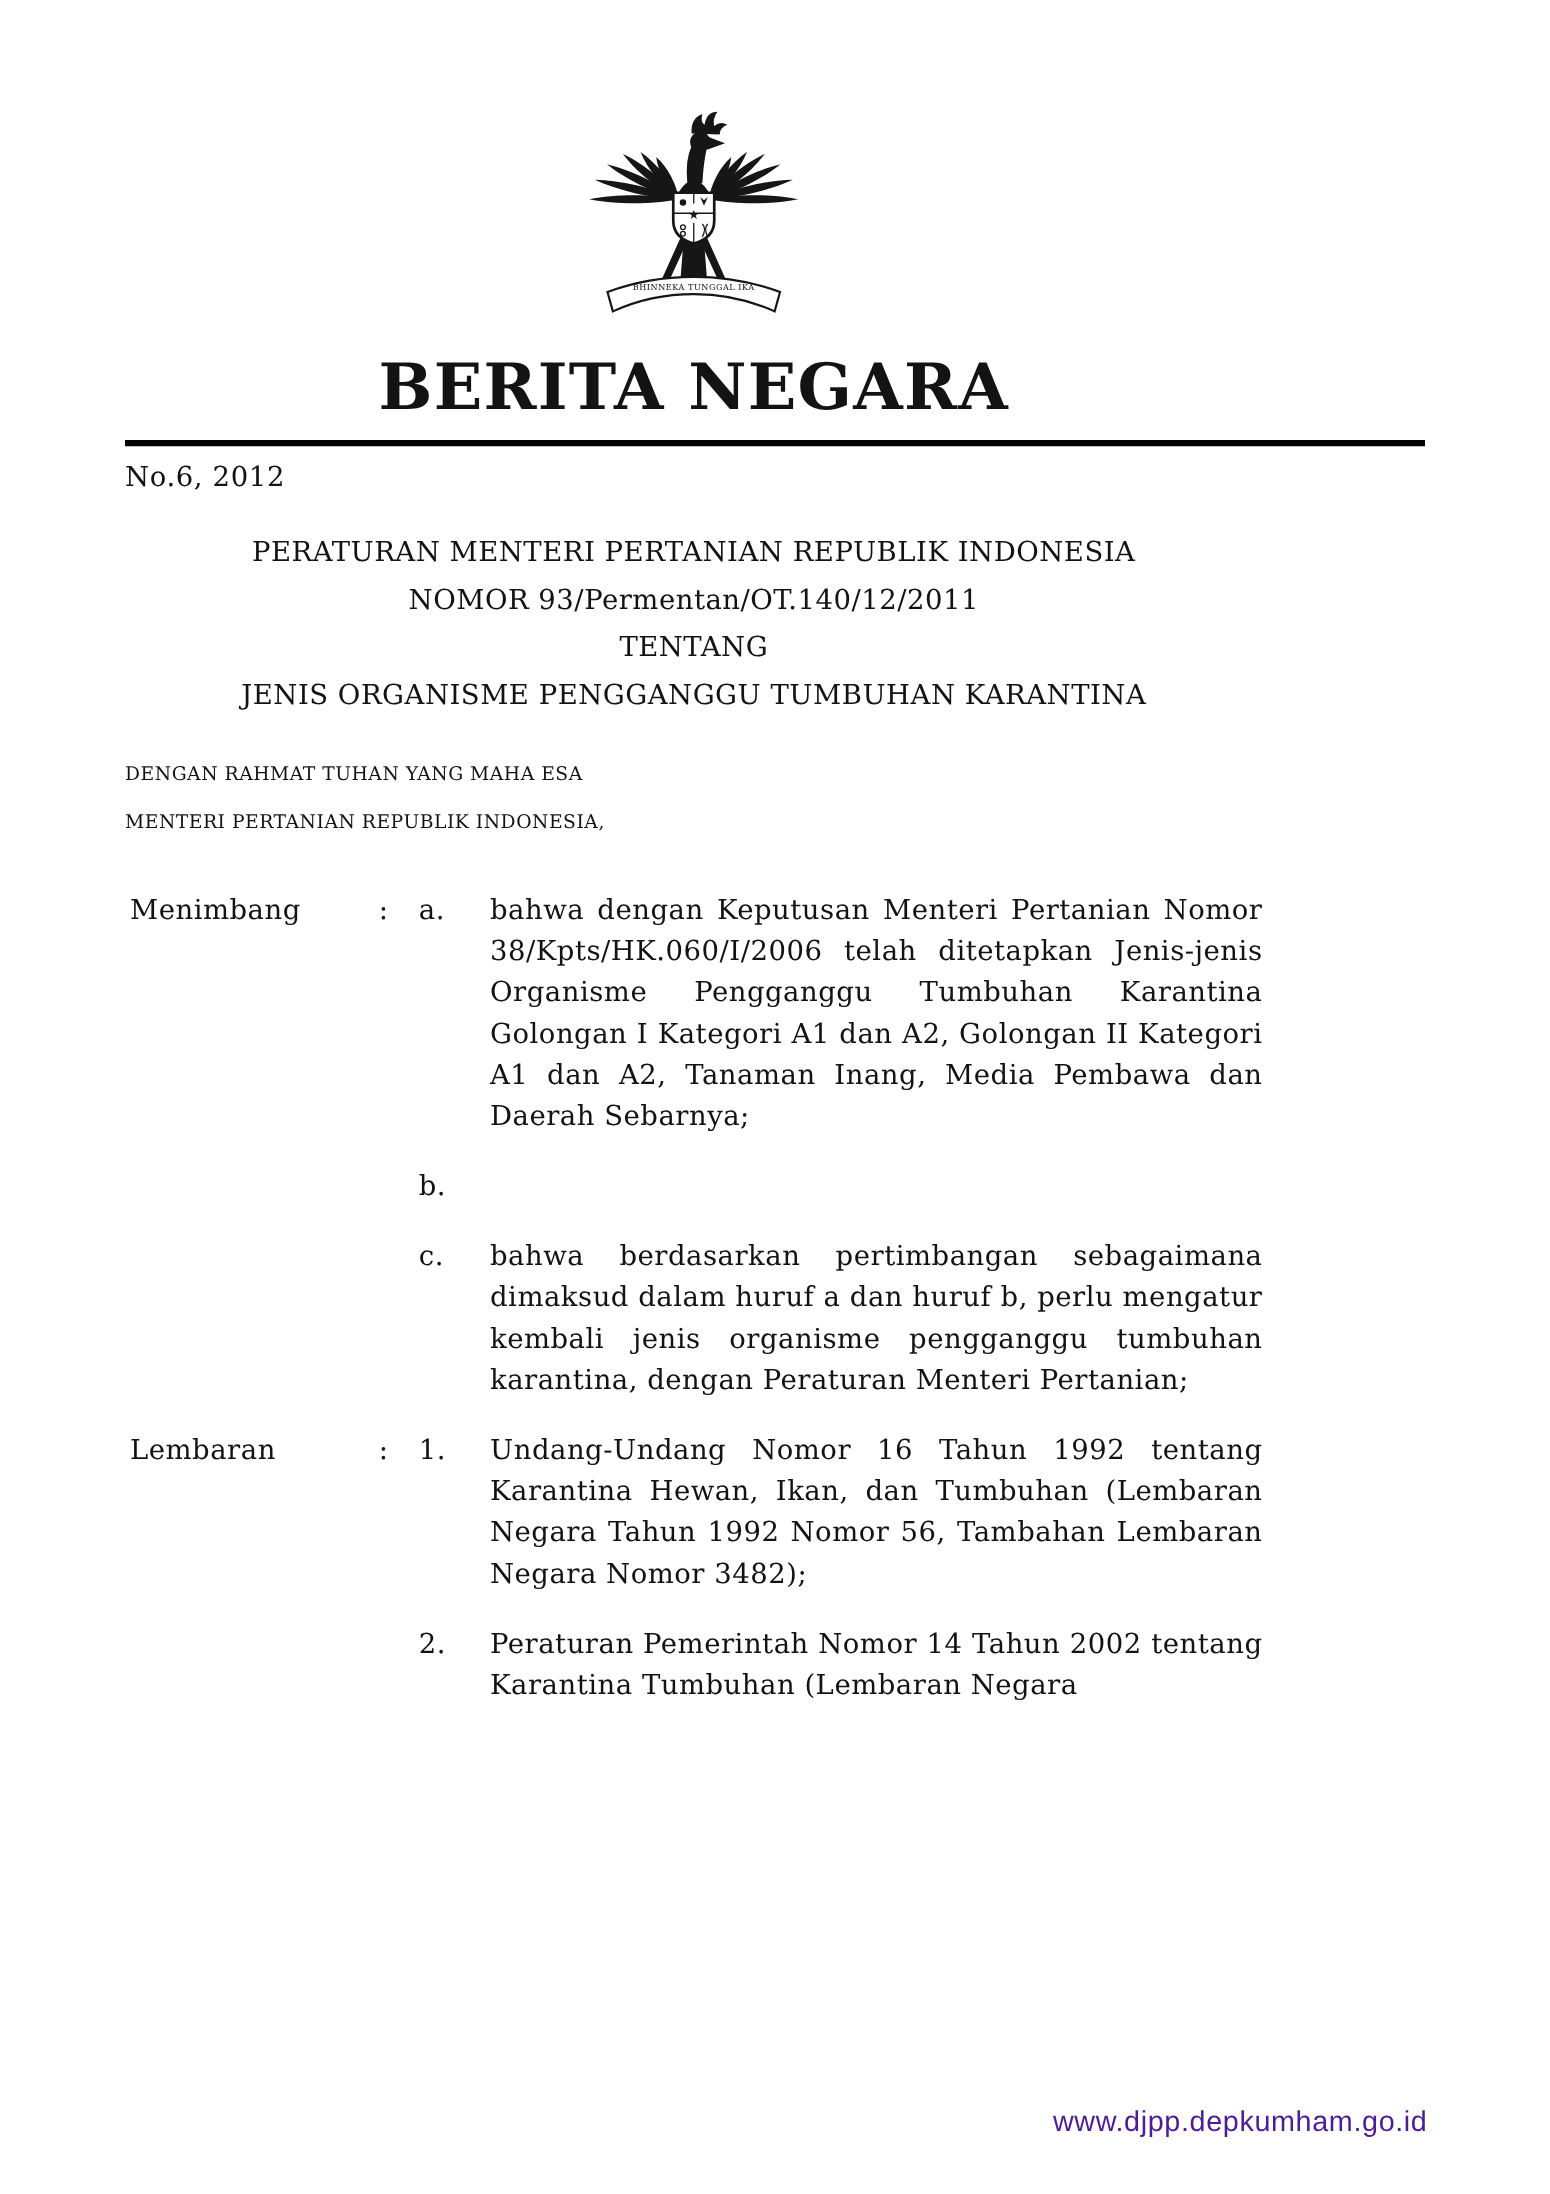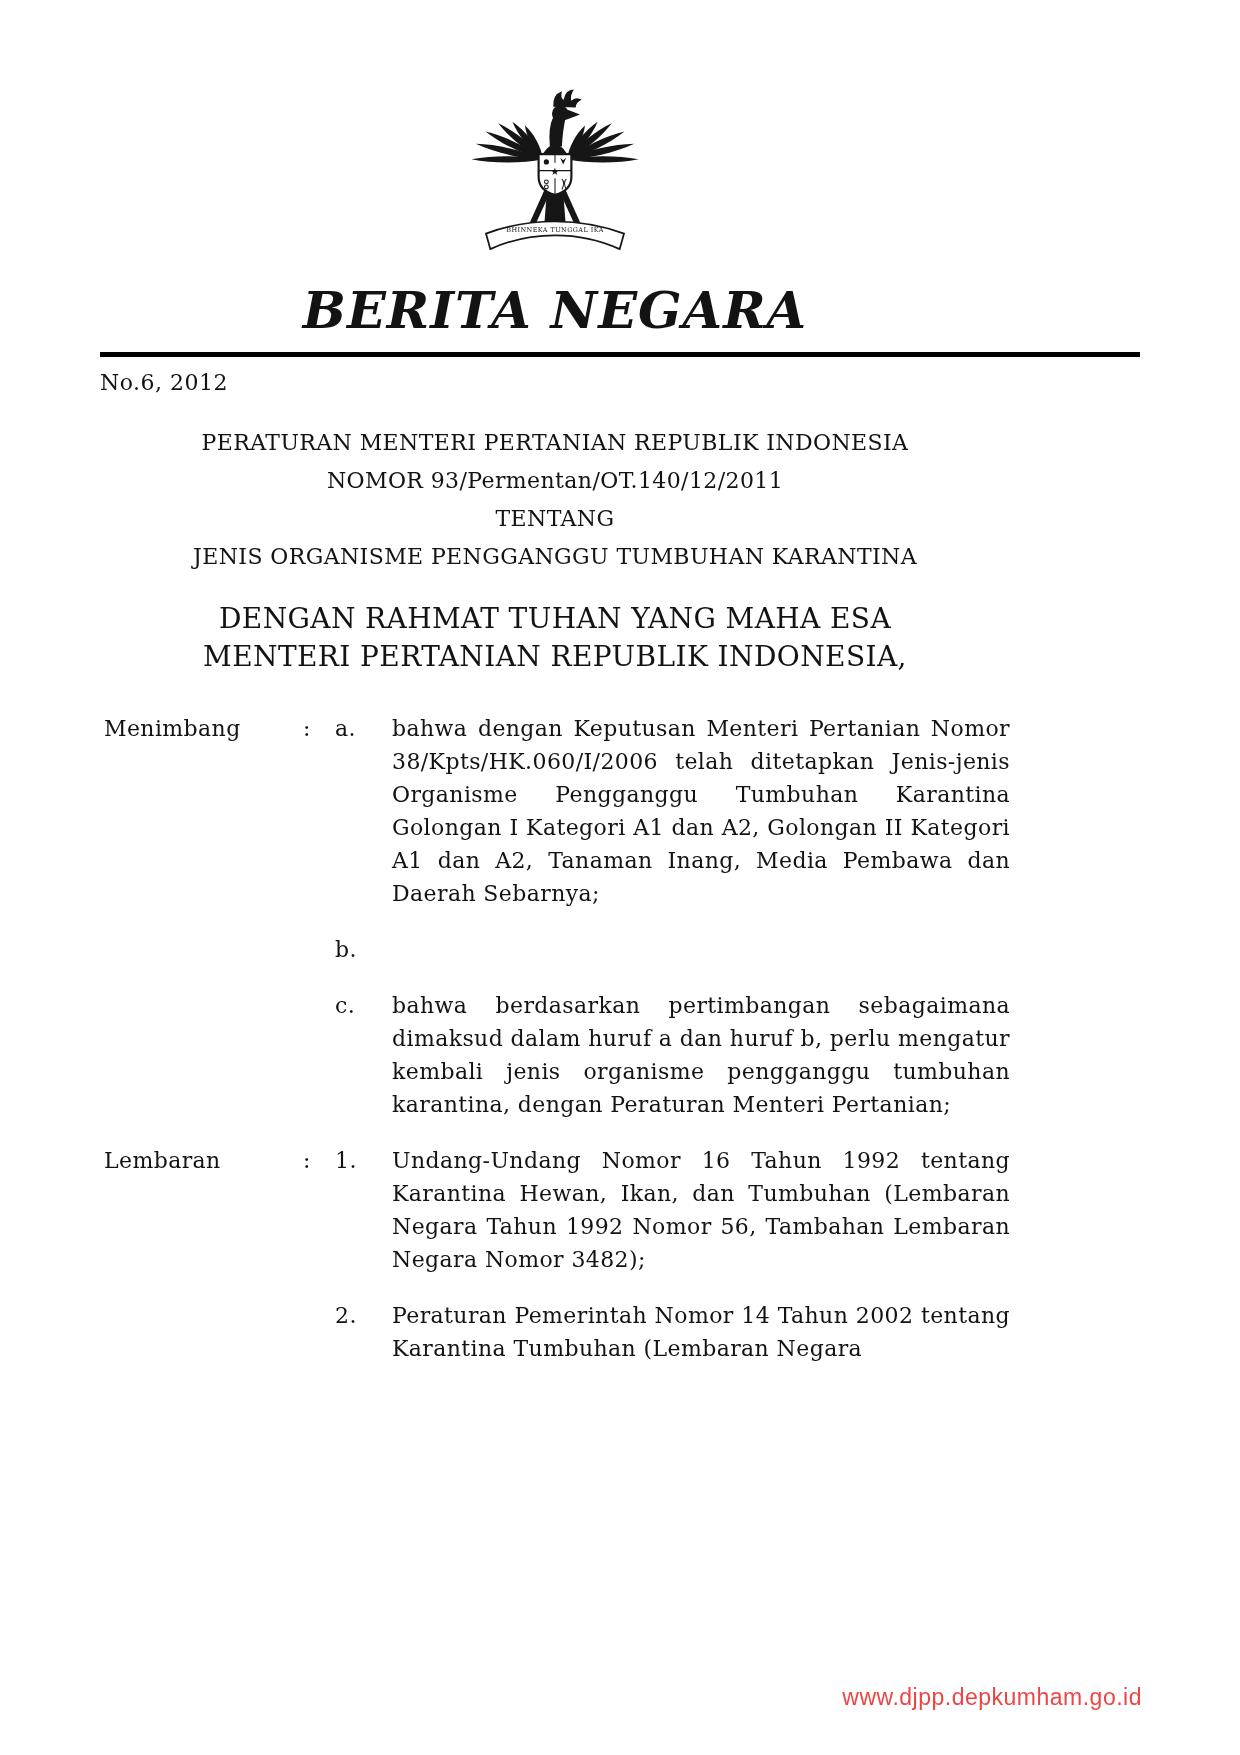--- a/index.html
+++ b/index.html
@@ -12,55 +12,55 @@
     overflow: hidden;
   }
   .page { position: absolute; inset: 0; padding-top: 84px; }
 
   .emblem { width: 176px; height: 168px; margin-left: 467px; }
   .emblem svg { display: block; width: 100%; height: 100%; }
 
   .masthead {
     width: 910px; margin-left: 100px; margin-top: 26px;
     text-align: center; font-weight: 700;
-    font-size: 51px; line-height: 65px; letter-spacing: 1px; font-style: italic;
+    font-size: 51px; line-height: 65px; letter-spacing: 1px;
   }
 
   .rule { margin-left: 100px; margin-top: 9px; width: 1040px; height: 5px; background: #000; }
 
   .print { margin-left: 100px; width: 910px; }
 
   .issue-row { display: flex; margin-top: 10px; font-size: 22px; line-height: 31px; }
   .issue-no { flex: 0 0 318px; letter-spacing: .5px; }
   .subject { width: 592px; letter-spacing: .5px; }
   .subject-l1 { display: block; text-align: justify; text-align-last: justify; }
   .subject-l2 { display: block; }
 
   .doc-title {
     margin-top: 26px; text-align: center;
     font-size: 22px; line-height: 38px; letter-spacing: .4px;
   }
   .invocation {
-    margin-top: 24px; text-align: center;
-    font-size: 28px; line-height: 38px; letter-spacing: .4px;
+    margin-top: 24px; 
+    font-size: 15px; line-height: 38px; letter-spacing: .4px;
   }
 
   .clauses { margin-top: 36px; }
   .clause {
     display: grid; grid-template-columns: 203px 32px 57px 1fr;
     font-size: 22px; line-height: 33px; letter-spacing: .4px;
     margin-bottom: 23px;
   }
   .clause-label { padding-left: 4px; }
   .clause-text { text-align: justify; }
 
   .watermark {
     position: absolute; right: 98px; bottom: 44px;
     font-family: "Liberation Sans", "DejaVu Sans", sans-serif;
-    font-size: 23px; color: #ef4444; letter-spacing: .5px;
+    font-size: 23px; color: #4c1d95; letter-spacing: .5px;
   }
 </style>
 </head>
 <body>
 
 <div class="page">
 
   <div class="emblem">
     <svg viewBox="-2 26 204 194" role="img">
       <g fill="#161616" stroke="none">

